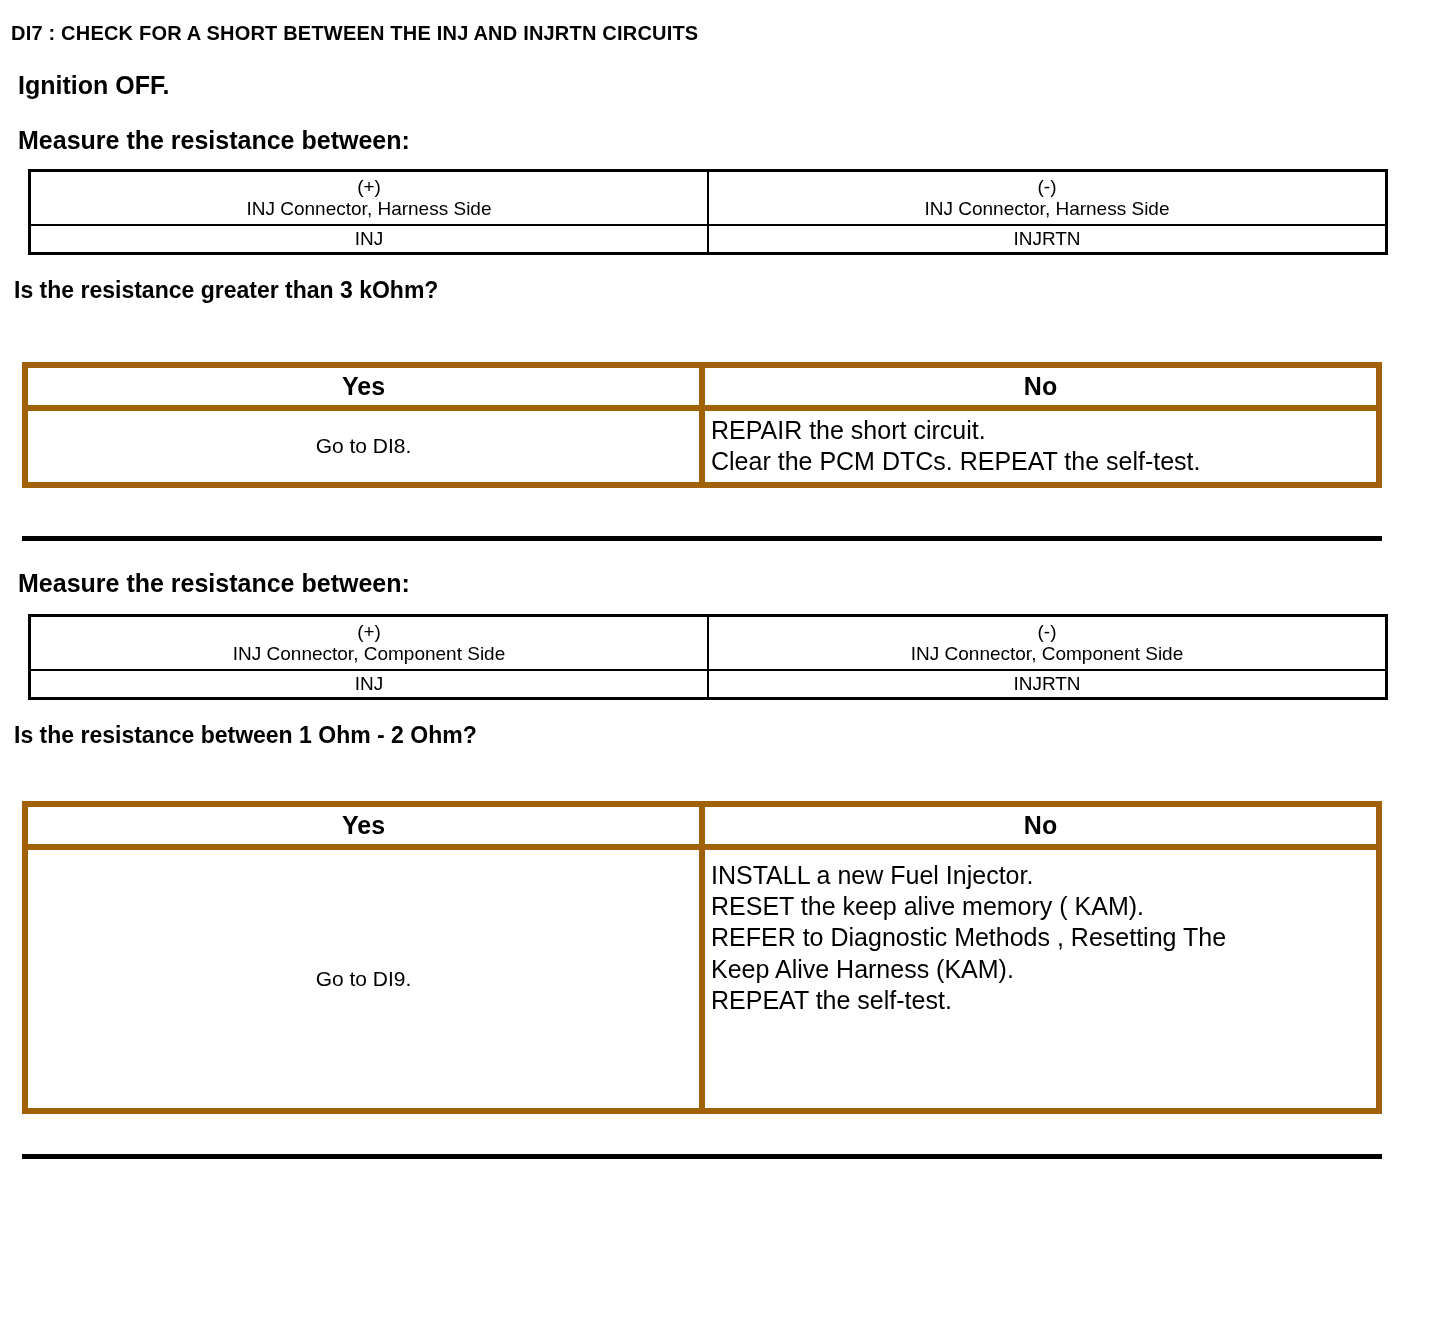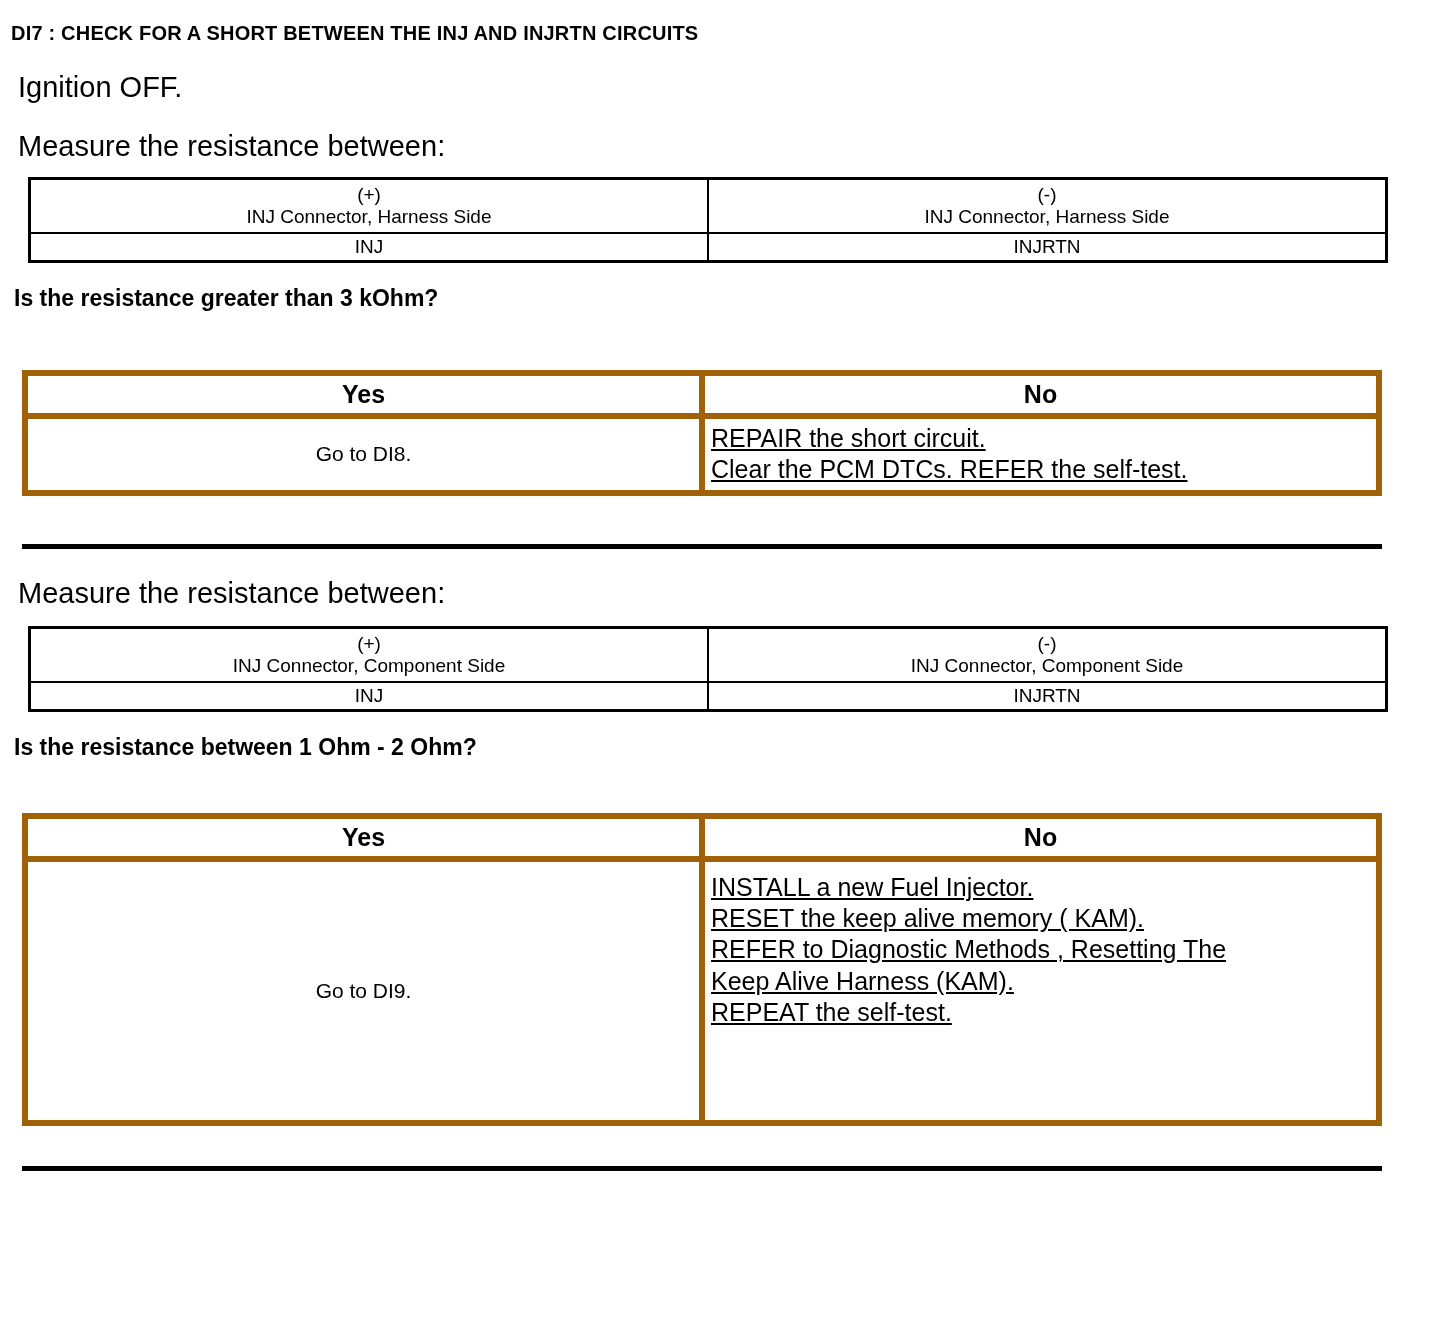--- a/index.html
+++ b/index.html
@@ -25,22 +25,22 @@
     position: relative;
   }
   .step-title {
     font-size: 20px;
     font-weight: bold;
     letter-spacing: 0.2px;
     margin: 0;
     padding: 0;
   }
   .body-line {
-    font-size: 29px;
-    font-weight: normal;
+    font-size: 25px;
+    font-weight: bold;
     margin: 0;
     padding: 0;
   }
   .question {
     font-size: 23px;
     font-weight: bold;
     margin: 0;
     padding: 0;
   }
   table {
@@ -98,21 +98,20 @@
   }
   .yn-table td.yes-cell {
     text-align: center;
     font-size: 21px;
   }
   .yn-table td.no-cell {
     text-align: left;
     font-size: 25px;
     line-height: 1.25;
     padding-left: 6px;
-    text-decoration: underline;
   }
   .no-cell div {
     white-space: nowrap;
   }
   .divider {
     border: none;
     border-top: 5px solid #000;
     margin: 0 28px 0 22px;
     width: 1360px;
   }
@@ -156,21 +155,21 @@
           <tr>
         <td class="yn-head" style="width:50%;">Yes</td>
         <td class="yn-head" style="width:50%;">No</td>
       </tr>
       <tr>
         <td class="yes-cell">
           <div>Go to DI8.</div>
         </td>
         <td class="no-cell">
           <div>REPAIR the short circuit.</div>
-          <div>Clear the PCM DTCs. REFER the self-test.</div>
+          <div>Clear the PCM DTCs. REPEAT the self-test.</div>
         </td>
       </tr>
     </tbody>
       </table>
 
     <hr class="divider" style="margin-top:48px;">
   </div>
 
   <div class="step">
 

